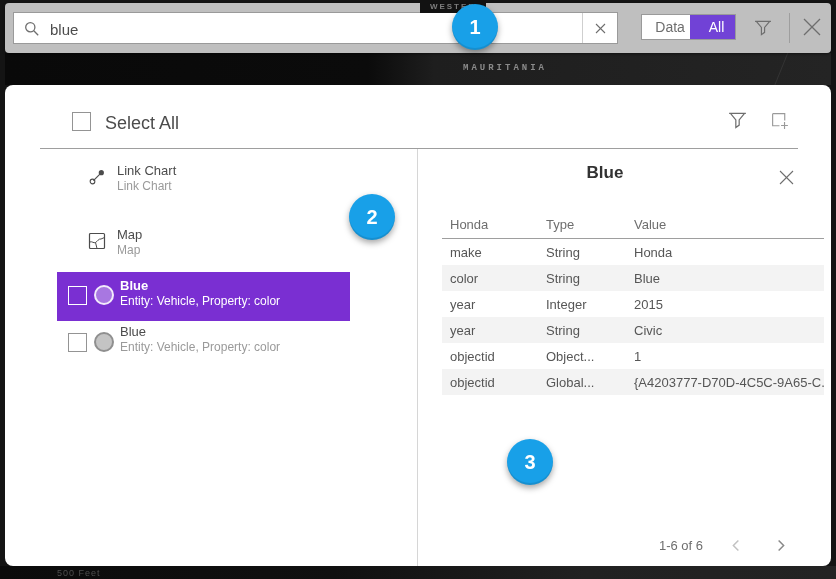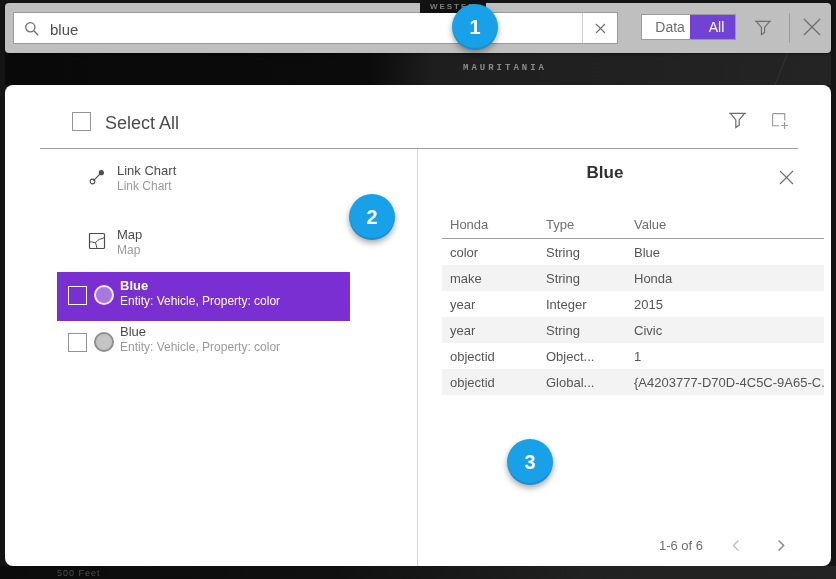--- a/index.html
+++ b/index.html
@@ -204,30 +204,30 @@
     <table class="abs attr-table">
       <thead>
         <tr>
           <th class="col-name">Honda</th>
           <th class="col-type">Type</th>
           <th class="col-value">Value</th>
         </tr>
       </thead>
       <tbody>
         <tr>
+          <td>make</td>
+          <td>String</td>
+          <td>Honda</td>
+        </tr>
+        <tr>
           <td>color</td>
           <td>String</td>
           <td>Blue</td>
         </tr>
         <tr>
-          <td>make</td>
-          <td>String</td>
-          <td>Honda</td>
-        </tr>
-        <tr>
           <td>year</td>
           <td>Integer</td>
           <td>2015</td>
         </tr>
         <tr>
           <td>year</td>
           <td>String</td>
           <td>Civic</td>
         </tr>
         <tr>

